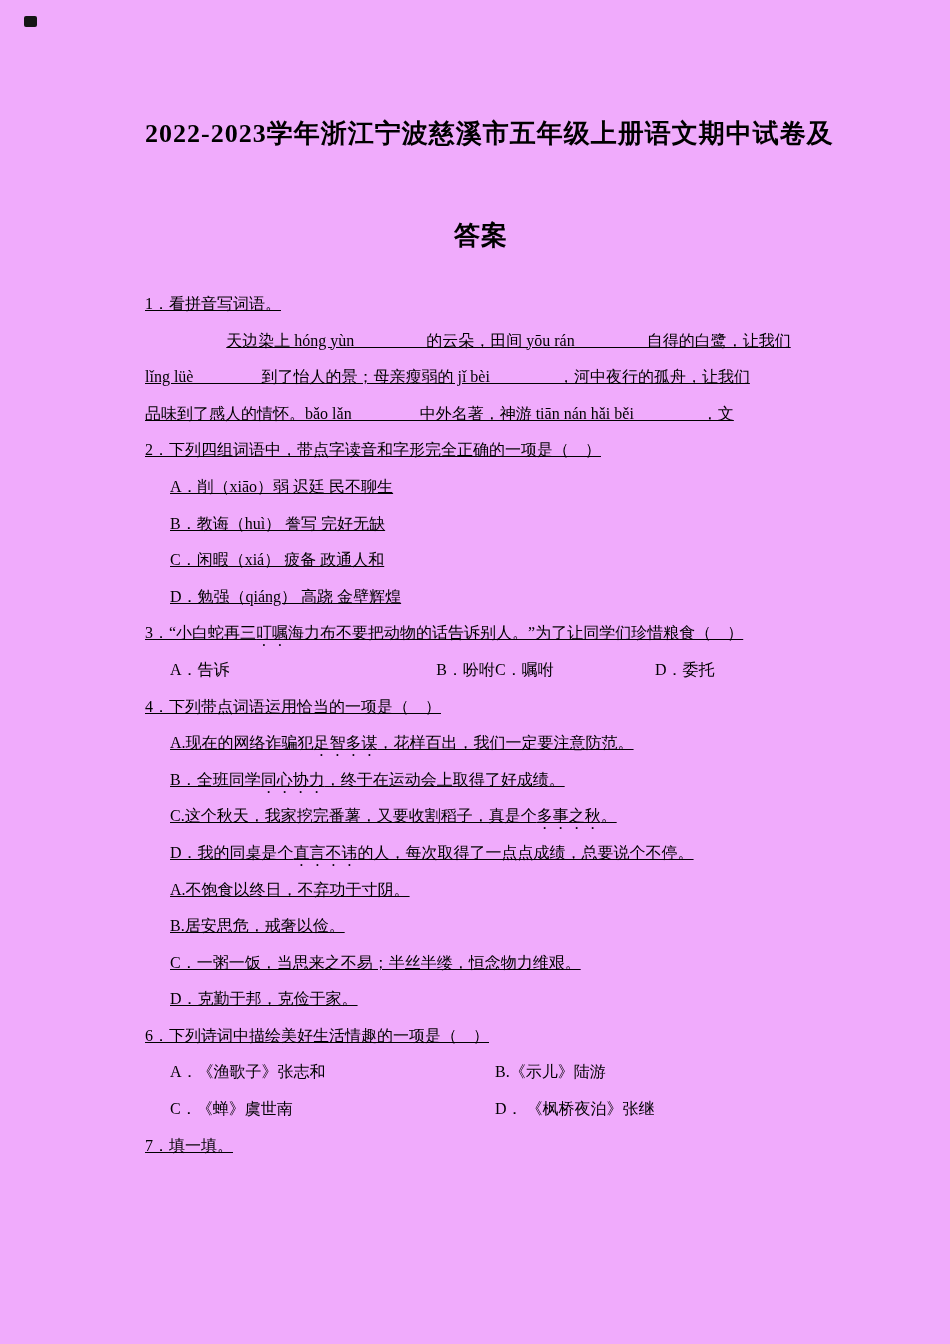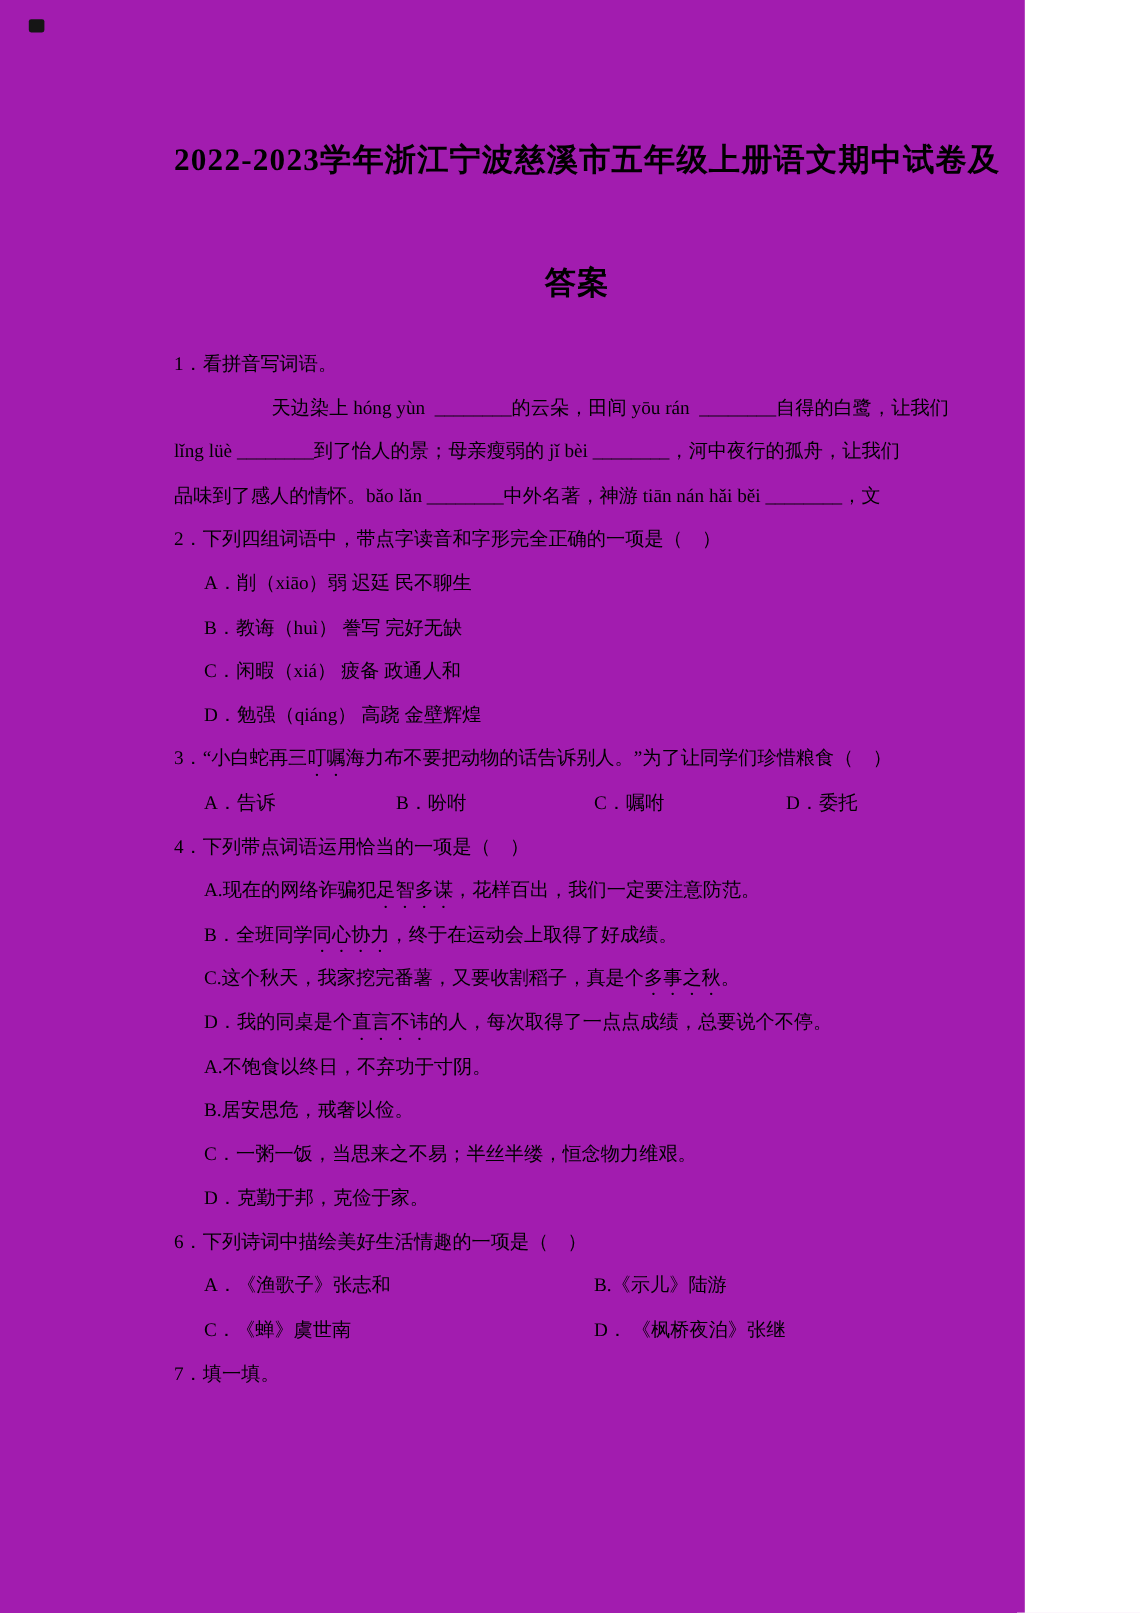--- a/index.html
+++ b/index.html
@@ -9,23 +9,23 @@
     background: #ffffff;
   }
   body {
     width: 950px;
     height: 1344px;
     font-family: "Liberation Serif", "DejaVu Serif", serif;
     color: #000000;
   }
   .page {
     position: relative;
-    width: 854px;
+    width: 950px;
     height: 1344px;
-    background: #a21caf;
+    background: #f0abfc;
     overflow: hidden;
   }
   .corner-mark {
     position: absolute;
     left: 24px;
     top: 16px;
     width: 13px;
     height: 11px;
     background: #151515;
     border-radius: 2px;
@@ -44,20 +44,21 @@
     letter-spacing: 1px;
     white-space: pre;
   }
   .title.l1 { margin-top: 114px; }
   .title.l2 { margin-top: 62px; }
   .doc-body { margin-top: 30px; }
   .line {
     font-size: 16px;
     line-height: 36.6px;
     white-space: pre;
+    text-decoration: underline;
   }
   .line.para-first { padding-left: 55px; text-align: center; }
   .line.option,
   .line.option-cols { padding-left: 25px; }
   .col { display: inline-block; }
   .dot-em {
     -webkit-text-emphasis: filled dot;
     -webkit-text-emphasis-position: under right;
     text-emphasis: filled dot;
     text-emphasis-position: under right;
@@ -75,21 +76,21 @@
         <div class="line question">1．看拼音写词语。</div>
         <div class="line para-first">天边染上 hóng yùn  ________的云朵，田间 yōu rán  ________自得的白鹭，让我们</div>
         <div class="line para">lǐng lüè ________到了怡人的景；母亲瘦弱的 jǐ bèi ________，河中夜行的孤舟，让我们</div>
         <div class="line para">品味到了感人的情怀。bǎo lǎn ________中外名著，神游 tiān nán hǎi běi ________，文</div>
         <div class="line question">2．下列四组词语中，带点字读音和字形完全正确的一项是（　）</div>
         <div class="line option">A．削（xiāo）弱 迟廷 民不聊生</div>
         <div class="line option">B．教诲（huì） 誊写 完好无缺</div>
         <div class="line option">C．闲暇（xiá） 疲备 政通人和</div>
         <div class="line option">D．勉强（qiáng） 高跷 金壁辉煌</div>
         <div class="line question"><span>3．“小白蛇再三</span><span class="dot-em">叮嘱</span><span>海力布不要把动物的话告诉别人。”为了让同学们珍惜粮食（　）</span></div>
-        <div class="line option-cols"><span class="col" style="width: 160px;">A．告诉</span><span class="col" style="width: 165px;">B．吩咐</span><span class="col" style="width: 160px;">C．嘱咐</span><span class="col">D．委托</span></div>
+        <div class="line option-cols"><span class="col" style="width: 160px;">A．告诉</span><span class="col" style="width: 165px; text-align: right;">B．吩咐</span><span class="col" style="width: 160px;">C．嘱咐</span><span class="col">D．委托</span></div>
         <div class="line question">4．下列带点词语运用恰当的一项是（　）</div>
         <div class="line option"><span>A.现在的网络诈骗犯</span><span class="dot-em">足智多谋</span><span>，花样百出，我们一定要注意防范。</span></div>
         <div class="line option"><span>B．全班同学</span><span class="dot-em">同心协力</span><span>，终于在运动会上取得了好成绩。</span></div>
         <div class="line option"><span>C.这个秋天，我家挖完番薯，又要收割稻子，真是个</span><span class="dot-em">多事之秋</span><span>。</span></div>
         <div class="line option"><span>D．我的同桌是个</span><span class="dot-em">直言不讳</span><span>的人，每次取得了一点点成绩，总要说个不停。</span></div>
         <div class="line option">A.不饱食以终日，不弃功于寸阴。</div>
         <div class="line option">B.居安思危，戒奢以俭。</div>
         <div class="line option">C．一粥一饭，当思来之不易；半丝半缕，恒念物力维艰。</div>
         <div class="line option">D．克勤于邦，克俭于家。</div>
         <div class="line question">6．下列诗词中描绘美好生活情趣的一项是（　）</div>

